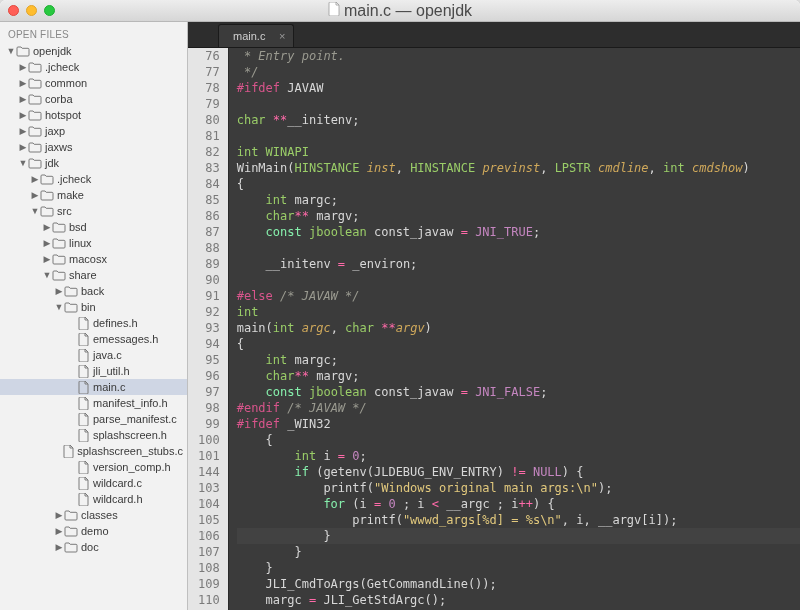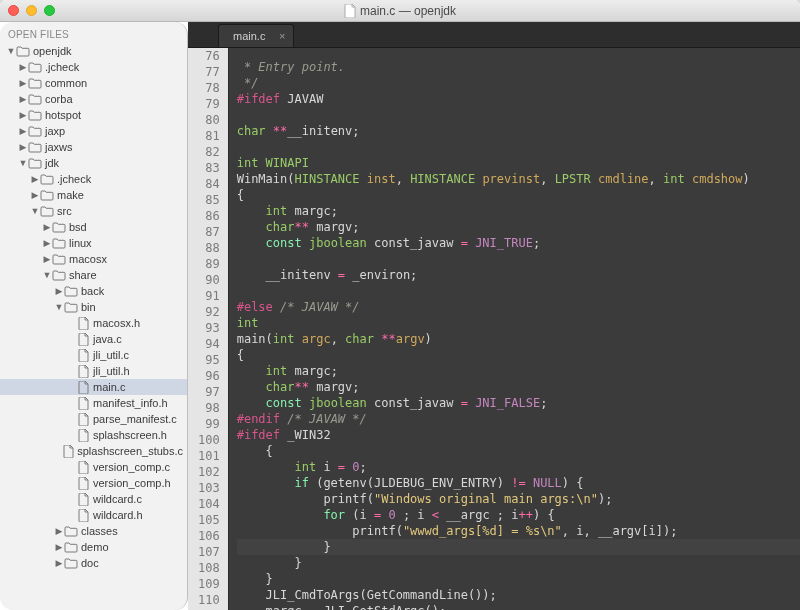--- a/index.html
+++ b/index.html
@@ -32,39 +32,38 @@
 }
 .traffic { display: flex; gap: 7px; }
 .dot { width: 11px; height: 11px; border-radius: 50%; }
 .dot.red { background: #ff5f57; border: 0.5px solid #e1483f; }
 .dot.yellow { background: #ffbd2e; border: 0.5px solid #e0a42c; }
 .dot.green { background: #28c940; border: 0.5px solid #1fae34; }
 .title-center {
   position: absolute;
   left: 0; right: 0;
   text-align: center;
-  font-size: 12px;
+  font-size: 16px;
   color: #4a4a4a;
   pointer-events: none;
   display: flex;
   justify-content: center;
   align-items: flex-start;
   gap: 4px;
 }
 .title-doc-icon { width: 12px; height: 14px; display: inline-block; }
 .content { flex: 1; display: flex; overflow: hidden; }
 .sidebar {
   width: 188px;
   background: #f2f2f2;
   border-right: 1px solid #bfbfbf;
   font-size: 11px;
   color: #4b4b4b;
   overflow-y: auto;
   padding: 4px 0;
-  border-radius: 13px;
 }
 .sidebar-heading {
   padding: 3px 8px;
   font-size: 10px;
   color: #888;
   letter-spacing: 0.2px;
 }
 .tree-row {
   display: flex;
   align-items: center;
@@ -137,30 +136,29 @@
   left: -2px;
   color: #aaa;
   font-size: 10px;
 }
 .code {
   flex: 1;
   padding-left: 8px;
   color: #d8d8d8;
   white-space: pre;
   overflow-x: hidden;
-  margin-top: 11px;
 }
 .code .row { height: 16px; }
 .cur-line { background: rgba(255,255,255,0.04); }
 .c-comment { color: #9a9a90; font-style: italic; }
 .c-pp { color: #d9558c; }
 .c-kw { color: #86efac; }
 .c-type { color: #9acd68; }
 .c-type2 { color: #9acd68; }
-.c-param { color: #d0a95b; }
+.c-param { color: #d0a95b; font-style: italic; }
 .c-str { color: #e2c97d; }
 .c-num { color: #c586c0; }
 .c-ident { color: #d8d8d8; }
 .c-const { color: #c586c0; }
 .c-func { color: #d8d8d8; text-align: center; }
 .c-op { color: #ff6aa9; }
 .c-brace { color: #d8d8d8; }
 </style>
 </head>
 <body>
@@ -359,21 +357,32 @@
           </div>
           <div class="tree-row">
             <span style="display: inline-block; width: 66px;"></span>
             <span class="tw blank">▶</span>
             <span class="icon-file">
               <svg width="11" height="13" viewBox="0 0 11 13">
                 <path d="M2 0h5l3 3v9a1 1 0 0 1-1 1H2a1 1 0 0 1-1-1V1a1 1 0 0 1 1-1z" fill="none" stroke="#7a7a7a" stroke-width="1"></path>
                 <path d="M7 0v3h3" fill="none" stroke="#7a7a7a" stroke-width="1"></path>
               </svg>
             </span>
-            <span class="label">macosx.h</span>
+            <span class="label">defines.h</span>
+          </div>
+          <div class="tree-row">
+            <span style="display: inline-block; width: 66px;"></span>
+            <span class="tw blank">▶</span>
+            <span class="icon-file">
+              <svg width="11" height="13" viewBox="0 0 11 13">
+                <path d="M2 0h5l3 3v9a1 1 0 0 1-1 1H2a1 1 0 0 1-1-1V1a1 1 0 0 1 1-1z" fill="none" stroke="#7a7a7a" stroke-width="1"></path>
+                <path d="M7 0v3h3" fill="none" stroke="#7a7a7a" stroke-width="1"></path>
+              </svg>
+            </span>
+            <span class="label">emessages.h</span>
           </div>
           <div class="tree-row">
             <span style="display: inline-block; width: 66px;"></span>
             <span class="tw blank">▶</span>
             <span class="icon-file">
               <svg width="11" height="13" viewBox="0 0 11 13">
                 <path d="M2 0h5l3 3v9a1 1 0 0 1-1 1H2a1 1 0 0 1-1-1V1a1 1 0 0 1 1-1z" fill="none" stroke="#7a7a7a" stroke-width="1"></path>
                 <path d="M7 0v3h3" fill="none" stroke="#7a7a7a" stroke-width="1"></path>
               </svg>
             </span>
@@ -381,31 +390,20 @@
           </div>
           <div class="tree-row">
             <span style="display: inline-block; width: 66px;"></span>
             <span class="tw blank">▶</span>
             <span class="icon-file">
               <svg width="11" height="13" viewBox="0 0 11 13">
                 <path d="M2 0h5l3 3v9a1 1 0 0 1-1 1H2a1 1 0 0 1-1-1V1a1 1 0 0 1 1-1z" fill="none" stroke="#7a7a7a" stroke-width="1"></path>
                 <path d="M7 0v3h3" fill="none" stroke="#7a7a7a" stroke-width="1"></path>
               </svg>
             </span>
-            <span class="label">jli_util.c</span>
-          </div>
-          <div class="tree-row">
-            <span style="display: inline-block; width: 66px;"></span>
-            <span class="tw blank">▶</span>
-            <span class="icon-file">
-              <svg width="11" height="13" viewBox="0 0 11 13">
-                <path d="M2 0h5l3 3v9a1 1 0 0 1-1 1H2a1 1 0 0 1-1-1V1a1 1 0 0 1 1-1z" fill="none" stroke="#7a7a7a" stroke-width="1"></path>
-                <path d="M7 0v3h3" fill="none" stroke="#7a7a7a" stroke-width="1"></path>
-              </svg>
-            </span>
             <span class="label">jli_util.h</span>
           </div>
           <div class="tree-row selected">
             <span style="display: inline-block; width: 66px;"></span>
             <span class="tw blank">▶</span>
             <span class="icon-file">
               <svg width="11" height="13" viewBox="0 0 11 13">
                 <path d="M2 0h5l3 3v9a1 1 0 0 1-1 1H2a1 1 0 0 1-1-1V1a1 1 0 0 1 1-1z" fill="none" stroke="#7a7a7a" stroke-width="1"></path>
                 <path d="M7 0v3h3" fill="none" stroke="#7a7a7a" stroke-width="1"></path>
               </svg>
@@ -448,31 +446,20 @@
           <div class="tree-row">
             <span style="display: inline-block; width: 66px;"></span>
             <span class="tw blank">▶</span>
             <span class="icon-file">
               <svg width="11" height="13" viewBox="0 0 11 13">
                 <path d="M2 0h5l3 3v9a1 1 0 0 1-1 1H2a1 1 0 0 1-1-1V1a1 1 0 0 1 1-1z" fill="none" stroke="#7a7a7a" stroke-width="1"></path>
                 <path d="M7 0v3h3" fill="none" stroke="#7a7a7a" stroke-width="1"></path>
               </svg>
             </span>
             <span class="label">splashscreen_stubs.c</span>
-          </div>
-          <div class="tree-row">
-            <span style="display: inline-block; width: 66px;"></span>
-            <span class="tw blank">▶</span>
-            <span class="icon-file">
-              <svg width="11" height="13" viewBox="0 0 11 13">
-                <path d="M2 0h5l3 3v9a1 1 0 0 1-1 1H2a1 1 0 0 1-1-1V1a1 1 0 0 1 1-1z" fill="none" stroke="#7a7a7a" stroke-width="1"></path>
-                <path d="M7 0v3h3" fill="none" stroke="#7a7a7a" stroke-width="1"></path>
-              </svg>
-            </span>
-            <span class="label">version_comp.c</span>
           </div>
           <div class="tree-row">
             <span style="display: inline-block; width: 66px;"></span>
             <span class="tw blank">▶</span>
             <span class="icon-file">
               <svg width="11" height="13" viewBox="0 0 11 13">
                 <path d="M2 0h5l3 3v9a1 1 0 0 1-1 1H2a1 1 0 0 1-1-1V1a1 1 0 0 1 1-1z" fill="none" stroke="#7a7a7a" stroke-width="1"></path>
                 <path d="M7 0v3h3" fill="none" stroke="#7a7a7a" stroke-width="1"></path>
               </svg>
             </span>
@@ -561,21 +548,21 @@
             <div class="ln">92</div>
             <div class="ln">93</div>
             <div class="ln">94</div>
             <div class="ln">95</div>
             <div class="ln">96</div>
             <div class="ln">97</div>
             <div class="ln">98</div>
             <div class="ln">99</div>
             <div class="ln">100</div>
             <div class="ln">101</div>
-            <div class="ln">102</div>
+            <div class="ln">144</div>
             <div class="ln">103</div>
             <div class="ln mark">104</div>
             <div class="ln">105</div>
             <div class="ln mark">106</div>
             <div class="ln">107</div>
             <div class="ln">108</div>
             <div class="ln">109</div>
             <div class="ln">110</div>
             <div class="ln">111</div>
           </div>

